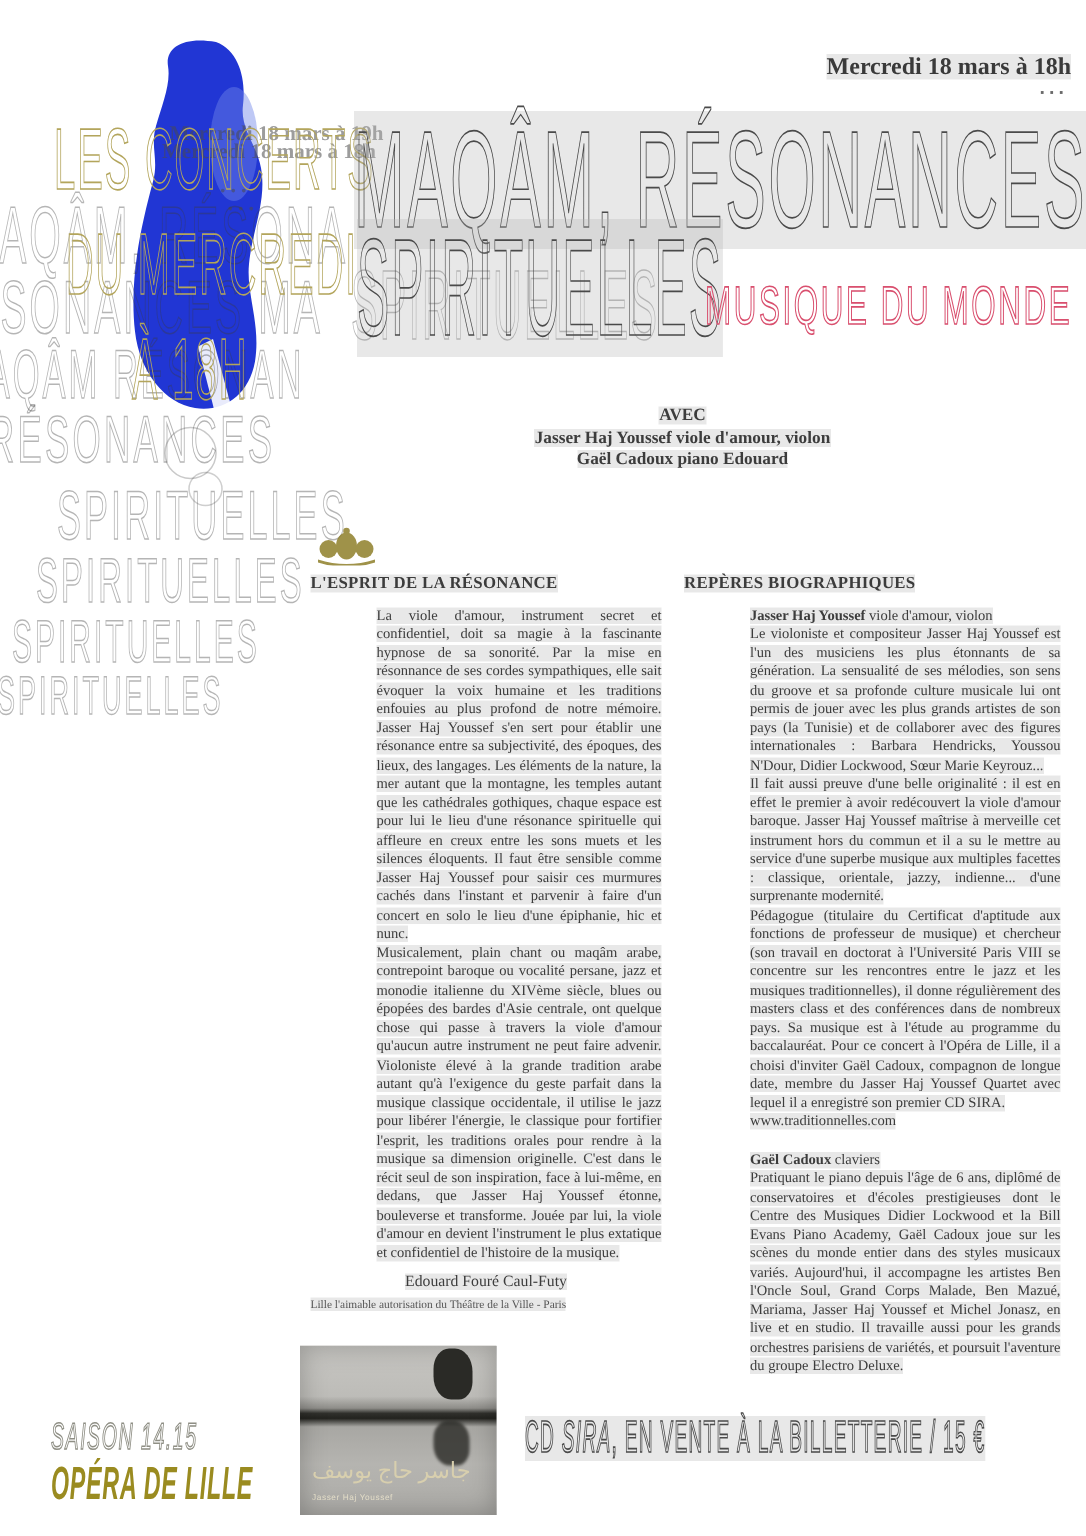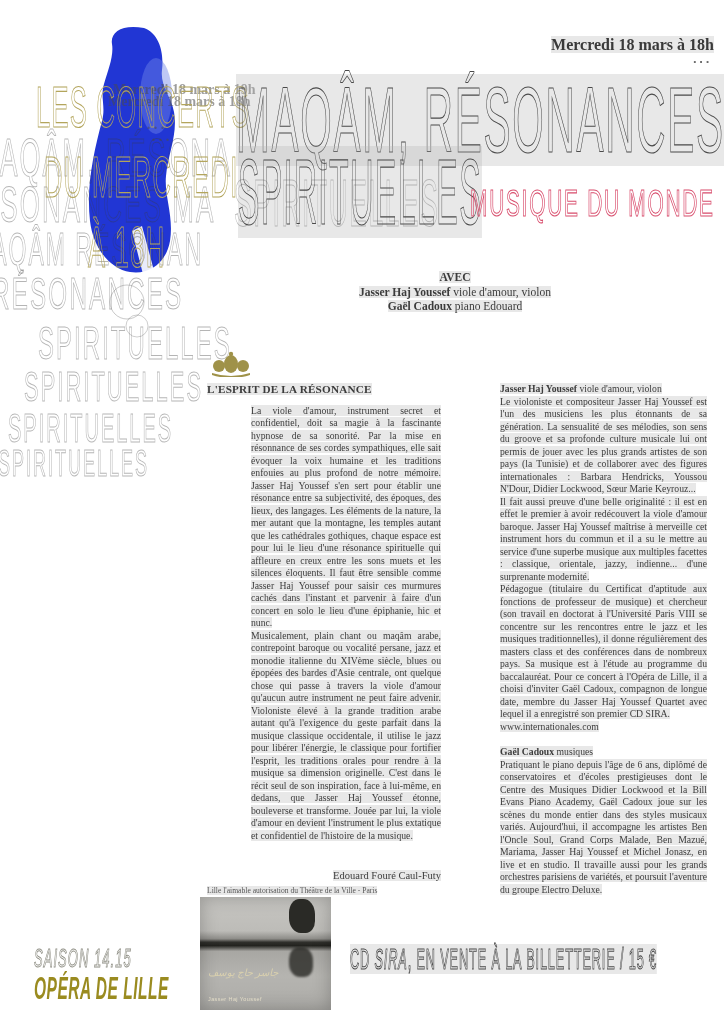--- a/index.html
+++ b/index.html
@@ -20,37 +20,37 @@
     .outline-khaki{-webkit-text-stroke:1.1px #b3a55c;color:transparent;}
     .outline-gray{-webkit-text-stroke:1px #8f8f85;color:transparent;}
     .outline-ghost{-webkit-text-stroke:1px rgba(60,60,60,.38);color:transparent;}
   }
   .hl{background:rgba(178,178,178,.30);-webkit-box-decoration-break:clone;box-decoration-break:clone;}
   .date-header{font-weight:bold;font-size:16px;color:#3a3a3a;}
   .dots{font-family:"Liberation Sans",sans-serif;font-weight:bold;color:#6a6a6a;font-size:13px;letter-spacing:2px;}
   .series{letter-spacing:3px;font-size:58px;line-height:70px;}
   .title{letter-spacing:4px;font-size:92px;}
   .subtitle{letter-spacing:3px;font-size:36px;}
-  .avec{width:250px;text-align:center;font-size:11.5px;line-height:14.5px;}
+  .avec{width:250px;text-align:center;font-size:11.5px;line-height:14.5px;font-weight:bold;}
   .col{width:234px;font-size:9.7px;line-height:12.5px;text-align:justify;}
   .col p{margin:0;padding-left:44px;}
   .col-head{font-weight:bold;font-size:11.2px;letter-spacing:.2px;margin:0 0 9px 0;text-align:left;}
   .bio-head{text-align:left;margin:0;}
-  .credit{font-size:10.5px;margin-top:28px;text-align:right;}
+  .credit{font-size:10.5px;margin-top:7px;text-align:center;}
   .credit-note{font-size:7.6px;color:#555;text-align:left;margin-top:2px;}
   .ghost{position:absolute;pointer-events:none;}
   .ghost-soft{position:absolute;font-family:"Liberation Serif",serif;font-weight:bold;
               color:rgba(75,75,75,.55);filter:blur(.4px);pointer-events:none;}
   .album{width:131px;height:113px;background:
       linear-gradient(180deg,#c7c6c2 0%,#bdbcb8 30%,#8e8d89 37%,#30302c 40%,#23231f 43%,#a8a7a3 48%,#b5b4b0 70%,#adaca8 100%);
       box-shadow:inset 0 0 18px rgba(0,0,0,.25);}
   .album .fig{position:absolute;background:#2a2a26;border-radius:40% 45% 35% 45%;}
   .album .artist{position:absolute;left:8px;bottom:8px;font-family:"Liberation Sans",sans-serif;
       font-size:5.5px;color:#e3ddc8;letter-spacing:.4px;}
-  .album .callig{position:absolute;left:8px;bottom:32px;font-size:10px;color:#d8cfae;font-style:italic;}
+  .album .callig{position:absolute;left:8px;bottom:20px;font-size:15px;color:#d8cfae;}
   .opera{font-weight:bold;letter-spacing:1px;font-size:31px;color:#9a8b20;}
   .season{letter-spacing:2px;font-size:25px;}
   .cdline{letter-spacing:2px;font-size:30px;}
 </style>
 </head>
 <body>
 
 <div id="page">
 
   <svg class="abs" style="left:82px;top:26px;" width="114" height="252" viewBox="0 0 114 252">
@@ -120,26 +120,27 @@
 
   <div class="abs col" style="left:207px;top:383px;">
     <h3 class="col-head"><span class="hl">L'ESPRIT DE LA RÉSONANCE</span></h3>
     <p><span class="hl">La viole d'amour, instrument secret et confidentiel, doit sa magie à la fascinante hypnose de sa sonorité. Par la mise en résonnance de ses cordes sympathiques, elle sait évoquer la voix humaine et les traditions enfouies au plus profond de notre mémoire. Jasser Haj Youssef s'en sert pour établir une résonance entre sa subjectivité, des époques, des lieux, des langages. Les éléments de la nature, la mer autant que la montagne, les temples autant que les cathédrales gothiques, chaque espace est pour lui le lieu d'une résonance spirituelle qui affleure en creux entre les sons muets et les silences éloquents. Il faut être sensible comme Jasser Haj Youssef pour saisir ces murmures cachés dans l'instant et parvenir à faire d'un concert en solo le lieu d'une épiphanie, hic et nunc.</span></p>
     <p><span class="hl">Musicalement, plain chant ou maqâm arabe, contrepoint baroque ou vocalité persane, jazz et monodie italienne du XIVème siècle, blues ou épopées des bardes d'Asie centrale, ont quelque chose qui passe à travers la viole d'amour qu'aucun autre instrument ne peut faire advenir. Violoniste élevé à la grande tradition arabe autant qu'à l'exigence du geste parfait dans la musique classique occidentale, il utilise le jazz pour libérer l'énergie, le classique pour fortifier l'esprit, les traditions orales pour rendre à la musique sa dimension originelle. C'est dans le récit seul de son inspiration, face à lui-même, en dedans, que Jasser Haj Youssef étonne, bouleverse et transforme. Jouée par lui, la viole d'amour en devient l'instrument le plus extatique et confidentiel de l'histoire de la musique.</span></p>
     <div class="credit"><span class="hl">Edouard Fouré Caul-Futy</span></div>
     <div class="credit-note"><span class="hl">Lille l'aimable autorisation du Théâtre de la Ville - Paris</span></div>
   </div>
 
   <div class="abs col" style="left:456px;top:383px;width:251px;">
+    <h3 class="col-head"><span class="hl">REPÈRES BIOGRAPHIQUES</span></h3>
     <p class="bio-head"><span class="hl"><b>Jasser Haj Youssef</b><span> viole d'amour, violon</span></span></p>
     <p><span class="hl">Le violoniste et compositeur Jasser Haj Youssef est l'un des musiciens les plus étonnants de sa génération. La sensualité de ses mélodies, son sens du groove et sa profonde culture musicale lui ont permis de jouer avec les plus grands artistes de son pays (la Tunisie) et de collaborer avec des figures internationales : Barbara Hendricks, Youssou N'Dour, Didier Lockwood, Sœur Marie Keyrouz...</span></p>
     <p><span class="hl">Il fait aussi preuve d'une belle originalité : il est en effet le premier à avoir redécouvert la viole d'amour baroque. Jasser Haj Youssef maîtrise à merveille cet instrument hors du commun et il a su le mettre au service d'une superbe musique aux multiples facettes : classique, orientale, jazzy, indienne... d'une surprenante modernité.</span></p>
     <p><span class="hl">Pédagogue (titulaire du Certificat d'aptitude aux fonctions de professeur de musique) et chercheur (son travail en doctorat à l'Université Paris VIII se concentre sur les rencontres entre le jazz et les musiques traditionnelles), il donne régulièrement des masters class et des conférences dans de nombreux pays. Sa musique est à l'étude au programme du baccalauréat. Pour ce concert à l'Opéra de Lille, il a choisi d'inviter Gaël Cadoux, compagnon de longue date, membre du Jasser Haj Youssef Quartet avec lequel il a enregistré son premier CD SIRA.</span></p>
-    <p style="text-align:left;"><span class="hl">www.internationales.com</span></p>
-    <p class="bio-head" style="margin-top:13px;"><span class="hl"><b>Gaël Cadoux</b><span> musiques</span></span></p>
+    <p style="text-align:left;"><span class="hl">www.traditionnelles.com</span></p>
+    <p class="bio-head" style="margin-top:13px;"><span class="hl"><b>Gaël Cadoux</b><span> claviers</span></span></p>
     <p><span class="hl">Pratiquant le piano depuis l'âge de 6 ans, diplômé de conservatoires et d'écoles prestigieuses dont le Centre des Musiques Didier Lockwood et la Bill Evans Piano Academy, Gaël Cadoux joue sur les scènes du monde entier dans des styles musicaux variés. Aujourd'hui, il accompagne les artistes Ben l'Oncle Soul, Grand Corps Malade, Ben Mazué, Mariama, Jasser Haj Youssef et Michel Jonasz, en live et en studio. Il travaille aussi pour les grands orchestres parisiens de variétés, et poursuit l'aventure du groupe Electro Deluxe.</span></p>
   </div>
 
   <div class="abs album" style="left:200px;top:897px;">
     <div class="fig" style="right:16px;top:2px;width:26px;height:34px;"></div>
     <div class="fig" style="right:18px;top:50px;width:24px;height:30px;filter:blur(1px);opacity:.8;"></div>
     <div class="callig">جاسر حاج يوسف</div>
     <div class="artist">Jasser Haj Youssef</div>
   </div>
 

